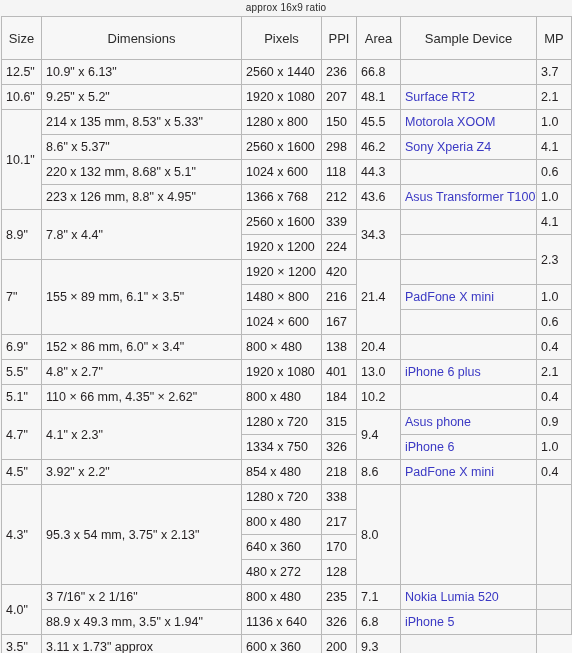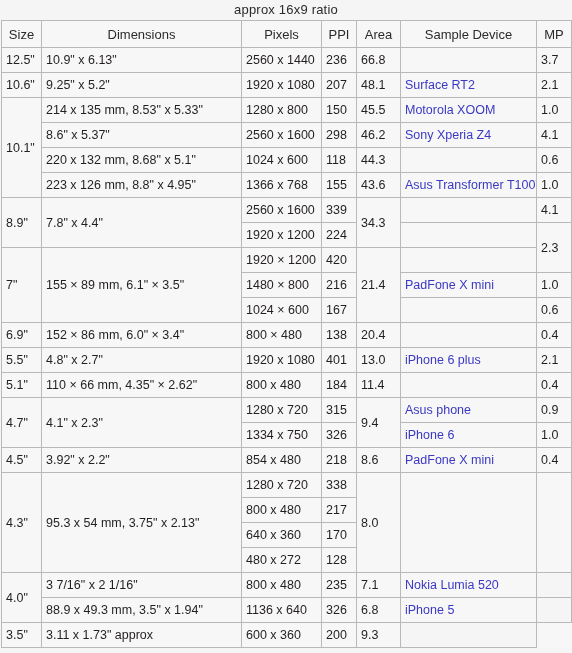--- a/index.html
+++ b/index.html
@@ -9,21 +9,21 @@
   }
   body {
     width: 572px;
     height: 653px;
     font-family: "Liberation Sans", sans-serif;
     color: #231f20;
     overflow: hidden;
   }
   #caption {
     text-align: center;
-    font-size: 13px;
+    font-size: 10px;
     color: #2b2b2b;
     padding-top: 2px;
     padding-bottom: 3px;
     letter-spacing: 0.2px;
   }
   #table-wrap {
     padding: 0 1px;
   }
   table.spec-table {
     border-collapse: collapse;
@@ -37,21 +37,21 @@
     padding: 0 4px;
     height: 25px;
     box-sizing: border-box;
     font-weight: normal;
     vertical-align: middle;
     white-space: nowrap;
     overflow: hidden;
   }
   table.spec-table th {
     font-size: 13px;
-    height: 27px;
+    height: 43px;
     color: #2b2b2b;
   }
   td.c-left { text-align: left; }
   td.device { color: #3b39c4; text-align: left; margin-top: 36px; }
   td.blank { }
   td.noborder-right { border-right: none; }
   
   td.gap {
     border: none;
     background: #f5f5f5;
@@ -131,21 +131,21 @@
           <td class="c-left">220 x 132 mm, 8.68" x 5.1"</td>
           <td class="c-left">1024 x 600</td>
           <td class="c-left">118</td>
           <td class="c-left">44.3</td>
           <td class="blank"></td>
           <td class="c-left">0.6</td>
         </tr>
         <tr>
           <td class="c-left">223 x 126 mm, 8.8" x 4.95"</td>
           <td class="c-left">1366 x 768</td>
-          <td class="c-left">155</td>
+          <td class="c-left">212</td>
           <td class="c-left">43.6</td>
           <td class="device">Asus Transformer T100TA</td>
           <td class="c-left">1.0</td>
         </tr>
         <tr>
           <td class="c-left" rowspan="2">8.9"</td>
           <td class="c-left" rowspan="2">7.8" x 4.4"</td>
           <td class="c-left">2560 x 1600</td>
           <td class="c-left">339</td>
           <td class="c-left" rowspan="2">34.3</td>
@@ -194,21 +194,21 @@
           <td class="c-left">401</td>
           <td class="c-left">13.0</td>
           <td class="device">iPhone 6 plus</td>
           <td class="c-left">2.1</td>
         </tr>
         <tr>
           <td class="c-left">5.1"</td>
           <td class="c-left">110 × 66 mm, 4.35" × 2.62"</td>
           <td class="c-left">800 x 480</td>
           <td class="c-left">184</td>
-          <td class="c-left">11.4</td>
+          <td class="c-left">10.2</td>
           <td class="blank"></td>
           <td class="c-left">0.4</td>
         </tr>
         <tr>
           <td class="c-left" rowspan="2">4.7"</td>
           <td class="c-left" rowspan="2">4.1" x 2.3"</td>
           <td class="c-left">1280 x 720</td>
           <td class="c-left">315</td>
           <td class="c-left" rowspan="2">9.4</td>
           <td class="device">Asus phone</td>

